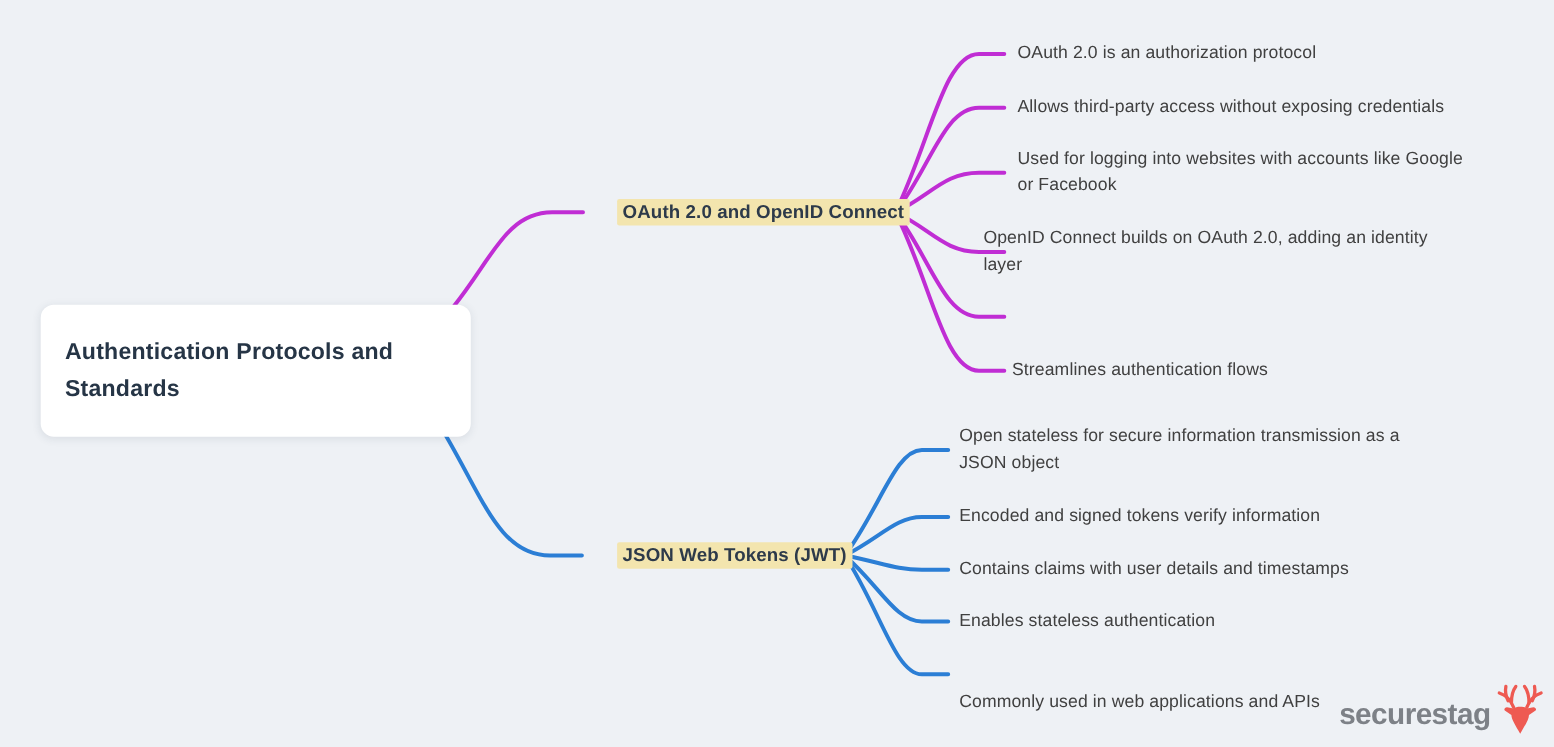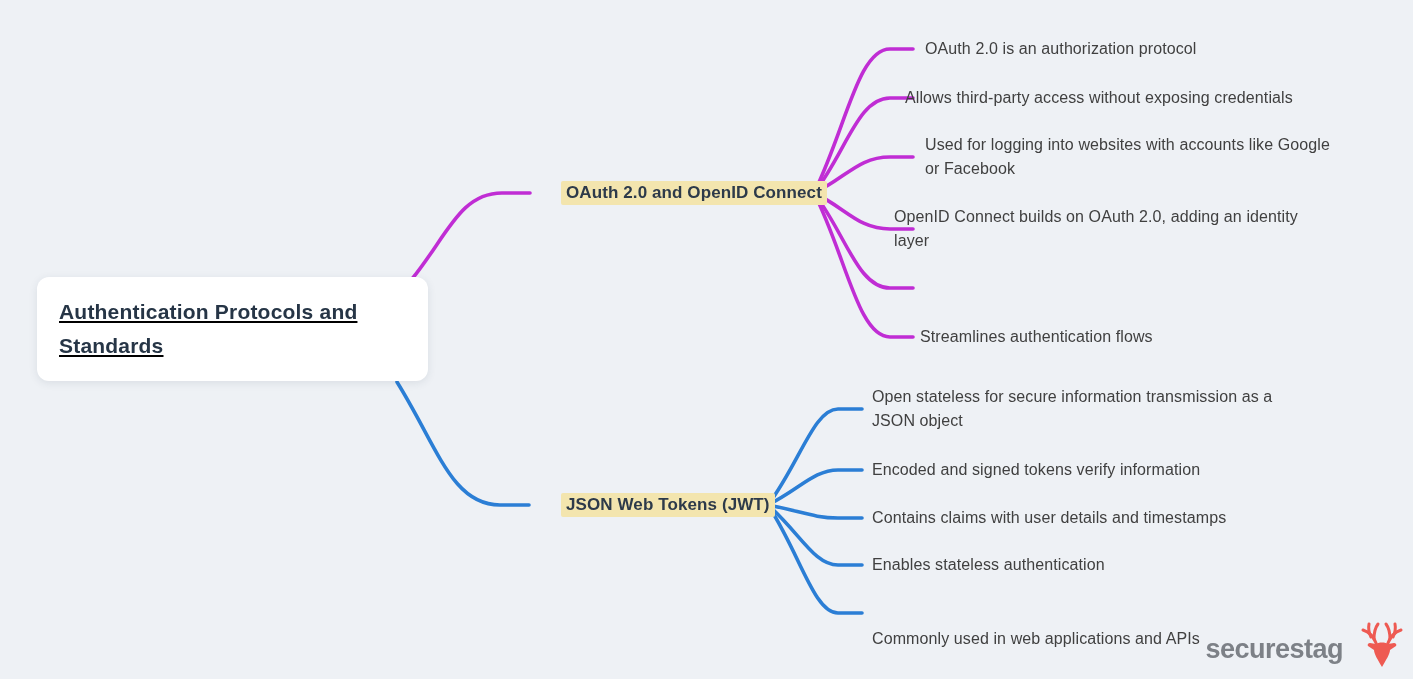--- a/index.html
+++ b/index.html
@@ -7,46 +7,46 @@
     width:1413px;height:679px;
     background:#eef1f5;
     font-family:"Liberation Sans","DejaVu Sans",sans-serif;
     overflow:hidden;
   }
   .canvas{position:relative;width:1413px;height:679px;}
   svg.links{position:absolute;left:0;top:0;pointer-events:none;}
   .edge{fill:none;stroke-width:3.6;stroke-linecap:round;stroke-linejoin:round;}
   .edge-blue:{stroke:#2b7ed5;}
   .root-node{
-    position:absolute;left:37px;top:277px;width:391px;height:104px;
+    position:absolute;left:37px;top:277px;width:391px;height:120px;
     background:#ffffff;border-radius:12px;
     box-shadow:0 2px 8px rgba(40,55,75,.10);
     display:flex;align-items:center;
-    box-sizing:border-box;padding-left:22px;padding-right:14px;text-decoration:underline;
+    box-sizing:border-box;padding-left:22px;padding-right:14px;
   }
   .root-title{
     font-size:21px;font-weight:bold;color:#263546;
     line-height:34px;white-space:pre-line;letter-spacing:.2px;
   }
   .branch-label{
     position:absolute;height:24px;line-height:24px;
     background:#f3e5ae;border-radius:2px;
     font-size:17px;font-weight:bold;color:#2d3a4a;
     padding:0 5px;white-space:nowrap;letter-spacing:.1px;margin-left:33px;
   }
   .branch-oauth{left:528px;top:181px;}
   .branch-jwt{left:528px;top:493px;text-align:right;}
   .leaf{
     position:absolute;
     font-size:16px;font-weight:500;color:#404040;
     line-height:24px;white-space:pre-line;letter-spacing:.1px;
   }
   .watermark{
     position:absolute;right:8px;bottom:10px;
-    display:flex;align-items:center;gap:16px;
+    display:flex;align-items:center;gap:4px;
   }
   .watermark .brand{
     font-size:27px;font-weight:bold;color:#7d8187;
     letter-spacing:-.5px;line-height:1;transform:translateY(4px);
   }
   .stag{width:46px;height:48px;}
 </style>
 </head>
 <body>
 
@@ -74,21 +74,21 @@
 
   <div class="root-node">
     <div class="root-title">Authentication Protocols and
 Standards</div>
   </div>
 
   <div class="branch-label branch-oauth">OAuth 2.0 and OpenID Connect</div>
   <div class="branch-label branch-jwt">JSON Web Tokens (JWT)</div>
 
   <div class="leaf" style="left:925px;top:37px">OAuth 2.0 is an authorization protocol</div>
-  <div class="leaf" style="left:905px;top:86px">Allows third-party access without exposing credentials</div>
+  <div class="leaf" style="left:925px;top:86px">Allows third-party access without exposing credentials</div>
   <div class="leaf" style="left:925px;top:133px">Used for logging into websites with accounts like Google
 or Facebook</div>
   <div class="leaf" style="left:894px;top:205px">OpenID Connect builds on OAuth 2.0, adding an identity
 layer</div>
   <div class="leaf" style="left:920px;top:325px">Streamlines authentication flows</div>
 
   <div class="leaf" style="left:872px;top:385px">Open stateless for secure information transmission as a
 JSON object</div>
   <div class="leaf" style="left:872px;top:458px">Encoded and signed tokens verify information</div>
   <div class="leaf" style="left:872px;top:506px">Contains claims with user details and timestamps</div>

